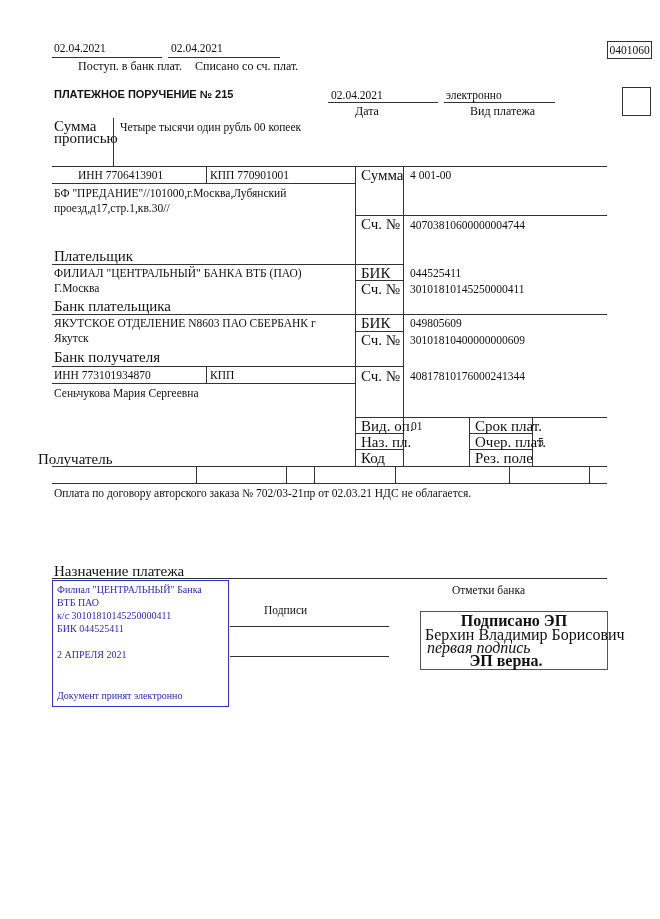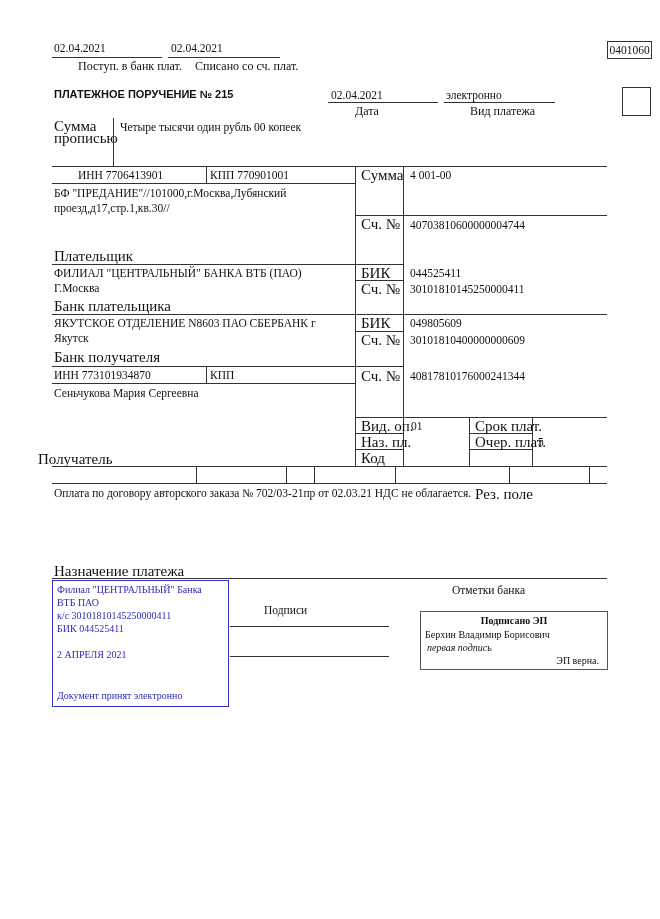--- a/index.html
+++ b/index.html
@@ -8,21 +8,21 @@
   .abs { position:absolute; }
   .t11 { font-size:11.5px; line-height:14px; white-space:nowrap; }
   .t8 { font-size:12px; line-height:10px; white-space:nowrap;padding-left:24px; }
   .t9 { font-size:15px; line-height:12px; white-space:nowrap; }
   .hl { position:absolute; height:0; border-top:1px solid #333; }
   .vl { position:absolute; width:0; border-left:1px solid #333; }
   .title { font-family:"Liberation Sans", sans-serif; font-weight:bold; font-size:11px; white-space:nowrap; }
   .box { position:absolute; border:1px solid #333;margin-left:44px; }
   .stamp { position:absolute; border:1px solid #3333cc; color:#2b2bb8; font-size:10px; line-height:12.5px; }
   .stamp div { white-space:nowrap; }
-  .sig { position:absolute; border:1px solid #555; font-size:10px; line-height:13px; }
+  .sig { position:absolute; border:1px solid #555; font-size:16px; line-height:13px; }
 </style>
 </head>
 <body>
 
 <div class="abs t11" style="left:54px;top:41px;">02.04.2021</div>
 <div class="hl" style="left:52px;top:57px;width:110px;"></div>
 <div class="abs t8" style="left:54px;top:61px;">Поступ. в банк плат.</div>
 
 <div class="abs t11" style="left:171px;top:41px;">02.04.2021</div>
 <div class="hl" style="left:168px;top:57px;width:112px;"></div>
@@ -99,21 +99,21 @@
 <div class="hl" style="left:469px;top:433px;width:63px;"></div>
 <div class="hl" style="left:469px;top:449px;width:63px;"></div>
 
 <div class="abs t9" style="left:361px;top:420px;">Вид. оп.</div>
 <div class="abs t11" style="left:411px;top:419px;">01</div>
 <div class="abs t9" style="left:361px;top:436px;">Наз. пл.</div>
 <div class="abs t9" style="left:361px;top:452px;">Код</div>
 <div class="abs t9" style="left:475px;top:420px;">Срок плат.</div>
 <div class="abs t9" style="left:475px;top:436px;">Очер. плат.</div>
 <div class="abs t11" style="left:538px;top:435px;">5</div>
-<div class="abs t9" style="left:475px;top:452px;margin-top:36px;">Рез. поле</div>
+<div class="abs t9" style="left:475px;top:452px;">Рез. поле</div>
 
 <div class="hl" style="left:52px;top:466px;width:555px;"></div>
 <div class="hl" style="left:52px;top:483px;width:555px;"></div>
 <div class="vl" style="left:196px;top:466px;height:17px;"></div>
 <div class="vl" style="left:286px;top:466px;height:17px;"></div>
 <div class="vl" style="left:314px;top:466px;height:17px;"></div>
 <div class="vl" style="left:395px;top:466px;height:17px;"></div>
 <div class="vl" style="left:509px;top:466px;height:17px;"></div>
 <div class="vl" style="left:589px;top:466px;height:17px;"></div>
 
@@ -132,14 +132,14 @@
   <div style="position:absolute;left:4px;top:29px;">к/с 30101810145250000411</div>
   <div style="position:absolute;left:4px;top:42px;">БИК 044525411</div>
   <div style="position:absolute;left:4px;top:68px;">2 АПРЕЛЯ 2021</div>
   <div style="position:absolute;left:4px;top:109px;">Документ принят электронно</div>
 </div>
 
 <div class="sig" style="left:420px;top:611px;width:186px;height:57px;">
   <div style="position:absolute;left:0;right:0;top:2px;text-align:center;font-weight:bold;">Подписано ЭП</div>
   <div style="position:absolute;left:4px;top:16px;white-space:nowrap;">Берхин Владимир Борисович</div>
   <div style="position:absolute;left:6px;top:29px;font-style:italic;white-space:nowrap;">первая подпись</div>
-  <div style="position:absolute;left:0;right:8px;top:42px;text-align:right;font-weight:normal;">ЭП верна.</div>
+  <div style="position:absolute;left:0;right:16px;top:42px;text-align:center;font-weight:bold;">ЭП верна.</div>
 </div>
 
 </body></html>

